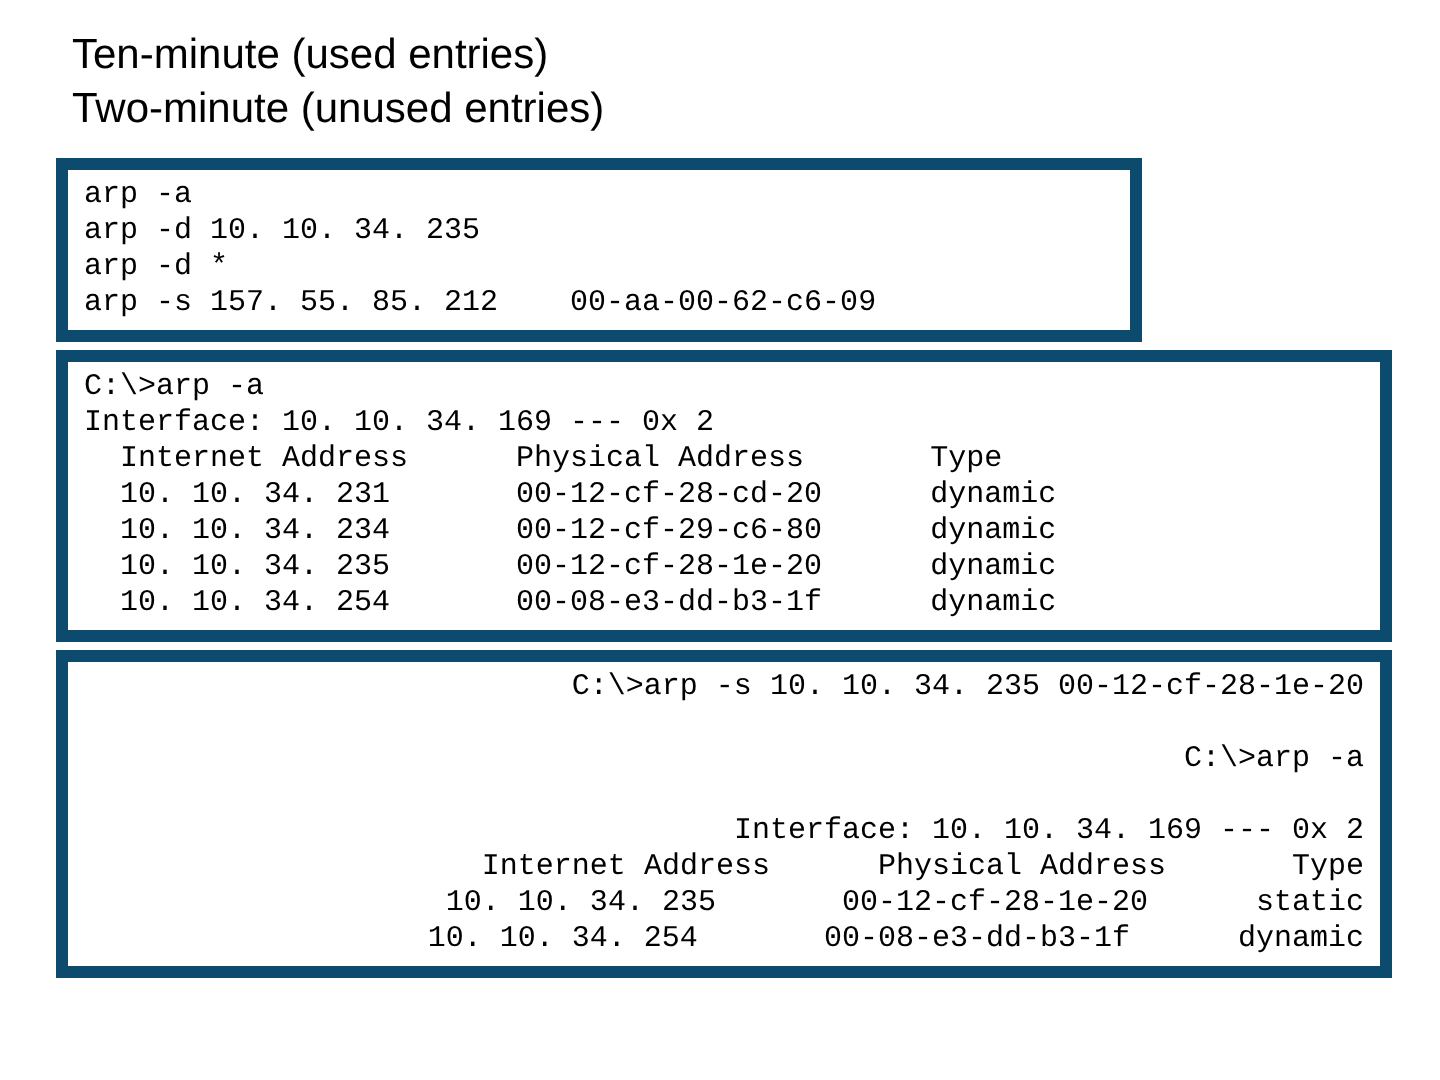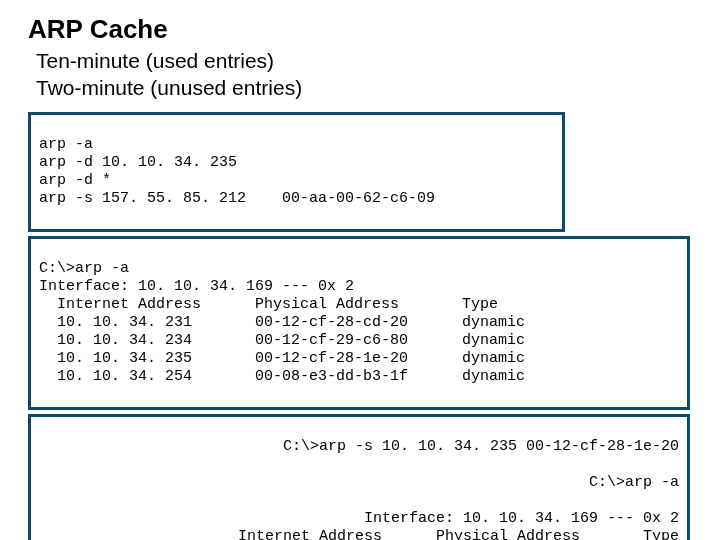--- a/index.html
+++ b/index.html
@@ -40,34 +40,33 @@
     line-height: 1.3;
     margin-left: 10px;
   }
   .code {
     font-family: "Courier New", Courier, monospace;
     font-size: 15px;
     line-height: 1.2;
     white-space: pre;
   }
   .block {
-    border: 3px solid #0c4a6e;
-    padding: 21px 8px;
+    border: 6px solid #0c4a6e;
+    padding: 4px 8px;
     margin: 0 0 4px 2px;
   }
   .block-top { width: 515px; }
   .block-mid { width: 640px; }
   .block-bot { width: 640px; text-align: right; }
 </style>
 </head>
 <body>
 
 <div class="page">
 
-  <h1 class="title">ARP Cache</h1>
 
   <div class="subhead-row">
     <div class="timeouts">
       <div>Ten-minute (used entries)</div>
       <div>Two-minute (unused entries)</div>
     </div>
   </div>
 
   <div class="block block-top code">arp -a
 arp -d 10. 10. 34. 235

